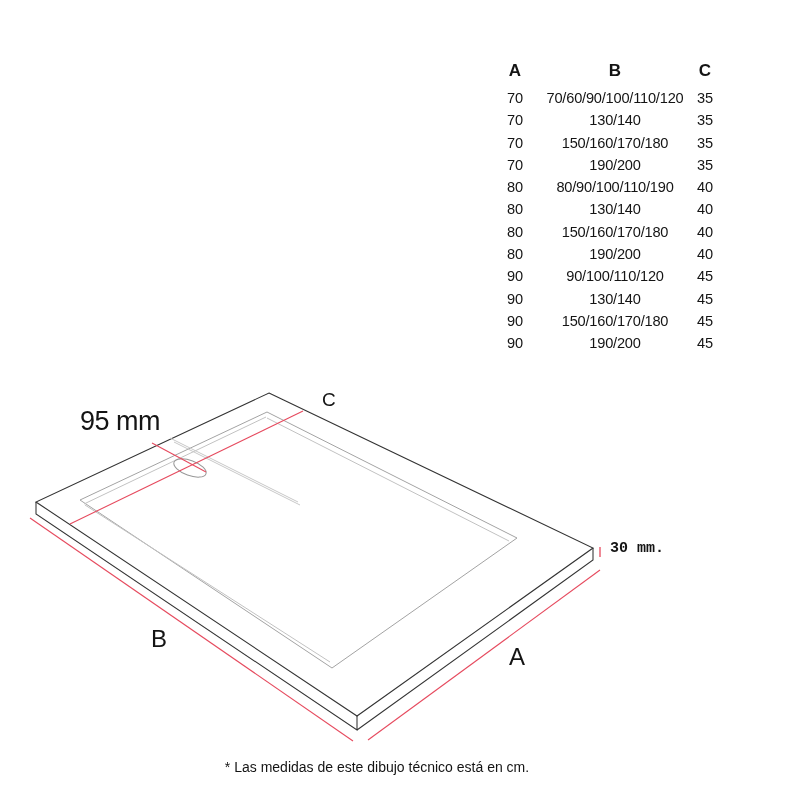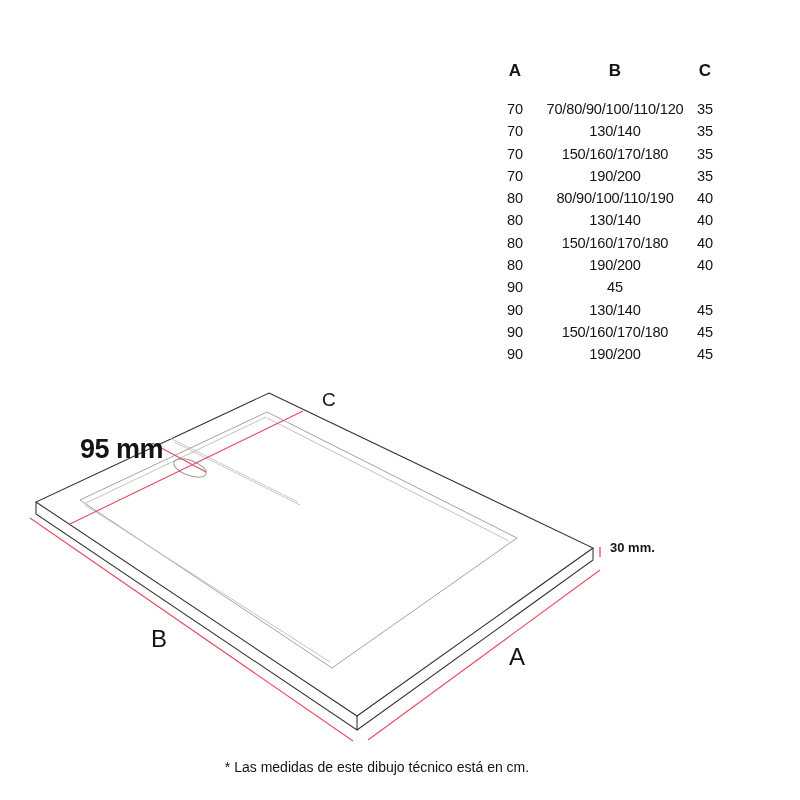--- a/index.html
+++ b/index.html
@@ -12,30 +12,30 @@
     overflow: hidden;
   }
   #stage { position: absolute; left: 0; top: 0; width: 800px; height: 800px; }
   #drawing-svg { position: absolute; left: 0; top: 0; }
 
   
   .dim-table { position: absolute; left: 485px; top: 62px; width: 240px; }
   .t-head, .t-row { display: grid; grid-template-columns: 60px 140px 40px; }
   .t-head { font-weight: bold; font-size: 17px; line-height: 18px; letter-spacing: .3px; }
   .t-head span, .t-row span { text-align: center; white-space: nowrap; }
-  .t-rows { margin-top: 18px; }
+  .t-rows { margin-top: 7px; }
   .t-row { font-size: 14.6px; line-height: 22.3px; height: 22.3px; letter-spacing: -0.2px; }
 
   
   .diag-label { position: absolute; white-space: nowrap; }
-  #label-95mm   { left: 80px;  top: 406px; font-size: 27px; font-weight: bold; letter-spacing: -0.5px; margin-top: 28px; }
+  #label-95mm   { left: 80px;  top: 406px; font-size: 27px; font-weight: normal; letter-spacing: -0.5px; }
   #label-c      { left: 322px; top: 389px; font-size: 19px; }
   #label-b      { left: 151px; top: 625px; font-size: 24px; }
   #label-a      { left: 509px; top: 643px; font-size: 24px; }
-  #label-30mm   { left: 610px; top: 540px; font-size: 13px; font-weight: bold; }
+  #label-30mm   { left: 610px; top: 540px; font-size: 15px; font-weight: bold; font-family: Liberation Mono, monospace; }
 
   
   #units-note {
     position: absolute; left: 377px; top: 759px;
     transform: translateX(-50%);
     font-size: 14px; white-space: nowrap;
   }
 </style>
 </head>
 <body>
@@ -65,21 +65,21 @@
 
   <div class="dim-table">
     <div class="t-head">
       <span>A</span>
       <span>B</span>
       <span>C</span>
     </div>
     <div class="t-rows">
       <div class="t-row">
         <span>70</span>
-        <span>70/80/90/100/110/120</span>
+        <span>70/60/90/100/110/120</span>
         <span>35</span>
       </div>
       <div class="t-row">
         <span>70</span>
         <span>130/140</span>
         <span>35</span>
       </div>
       <div class="t-row">
         <span>70</span>
         <span>150/160/170/180</span>
@@ -105,20 +105,21 @@
         <span>150/160/170/180</span>
         <span>40</span>
       </div>
       <div class="t-row">
         <span>80</span>
         <span>190/200</span>
         <span>40</span>
       </div>
       <div class="t-row">
         <span>90</span>
+        <span>90/100/110/120</span>
         <span>45</span>
       </div>
       <div class="t-row">
         <span>90</span>
         <span>130/140</span>
         <span>45</span>
       </div>
       <div class="t-row">
         <span>90</span>
         <span>150/160/170/180</span>

